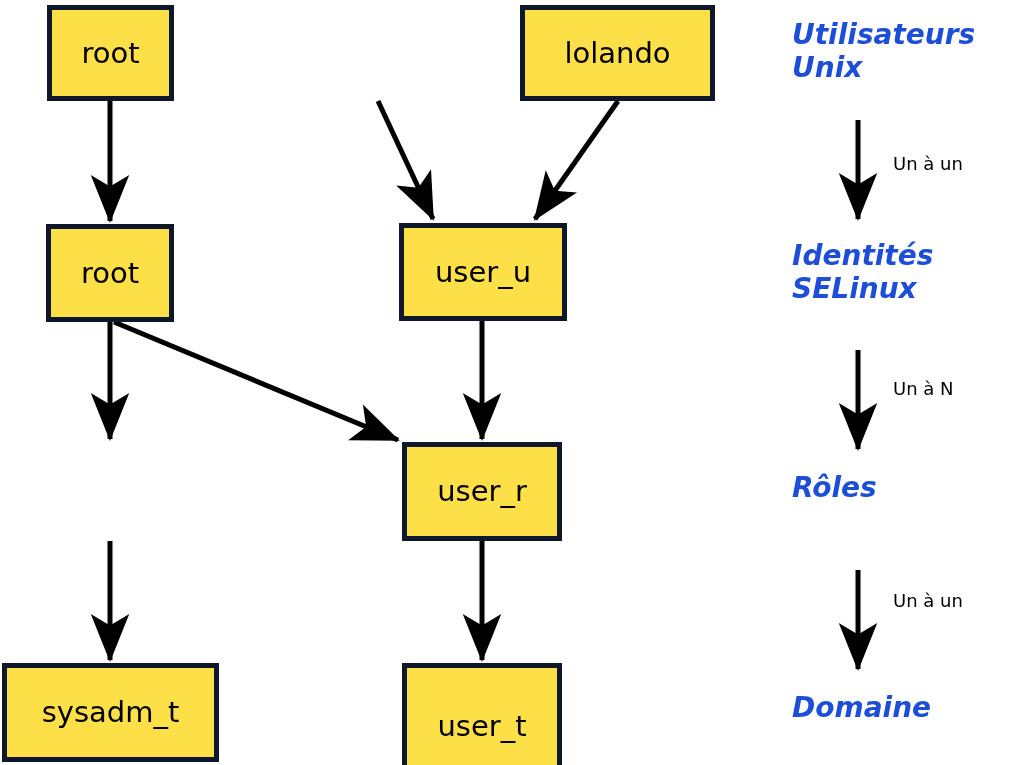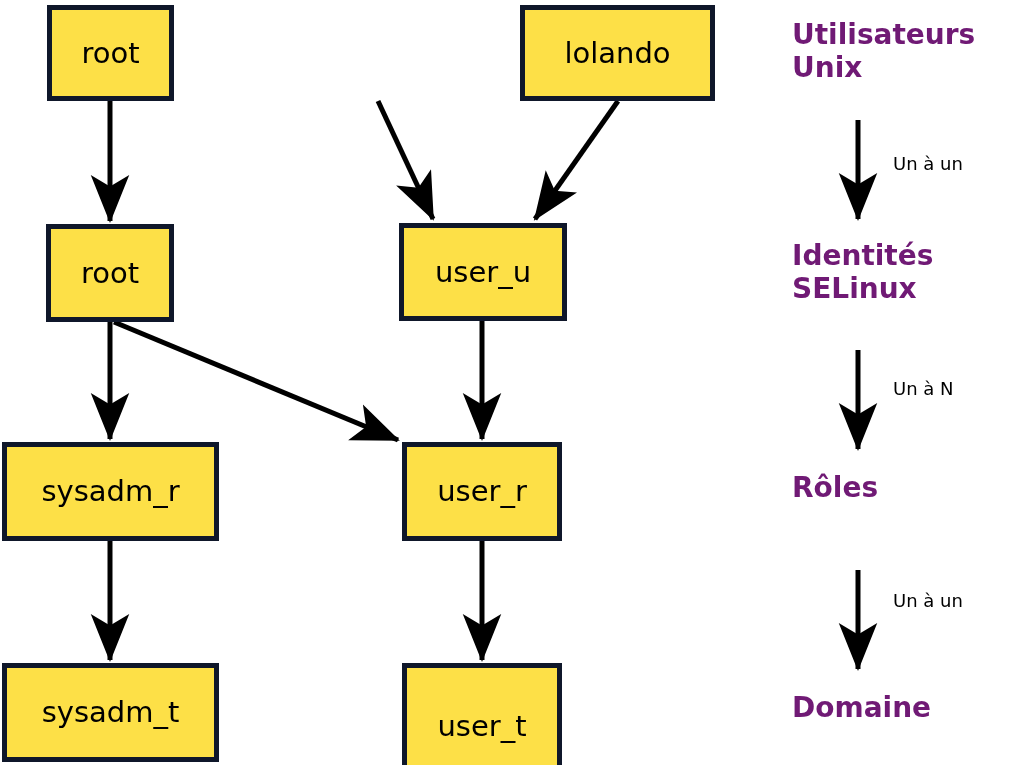--- a/index.html
+++ b/index.html
@@ -41,23 +41,24 @@
     color: #000000;
     line-height: 1;
     letter-spacing: 0px;
     white-space: nowrap;
   }
   .legend-title {
     position: absolute;
     font-family: "DejaVu Sans", "Liberation Sans", sans-serif;
     font-size: 28px;
     font-weight: bold;
-    color: #701a75;
+    color: #1d4ed8;
     line-height: 1.18;
     white-space: pre-line;
+    font-style: italic;
   }
   .legend-edge-label {
     position: absolute;
     font-family: "DejaVu Sans", "Liberation Sans", sans-serif;
     font-size: 18px;
     font-weight: 400;
     color: #000000;
     line-height: 1;
     white-space: nowrap;
   }
@@ -108,23 +109,20 @@
   </div>
 
   <div class="node-box" style="left:46px;  top:224px; width:128px; height:98px;">
     <span class="node-label">root</span>
   </div>
 
   <div class="node-box" style="left:399px; top:223px; width:168px; height:98px;">
     <span class="node-label">user_u</span>
   </div>
 
-  <div class="node-box" style="left:2px;   top:442px; width:217px; height:99px;">
-    <span class="node-label">sysadm_r</span>
-  </div>
 
   <div class="node-box" style="left:402px; top:442px; width:160px; height:99px;">
     <span class="node-label">user_r</span>
   </div>
 
   <div class="node-box" style="left:2px;   top:663px; width:217px; height:99px;">
     <span class="node-label">sysadm_t</span>
   </div>
 
   <div class="node-box" style="left:402px; top:663px; width:160px; height:127px;">

